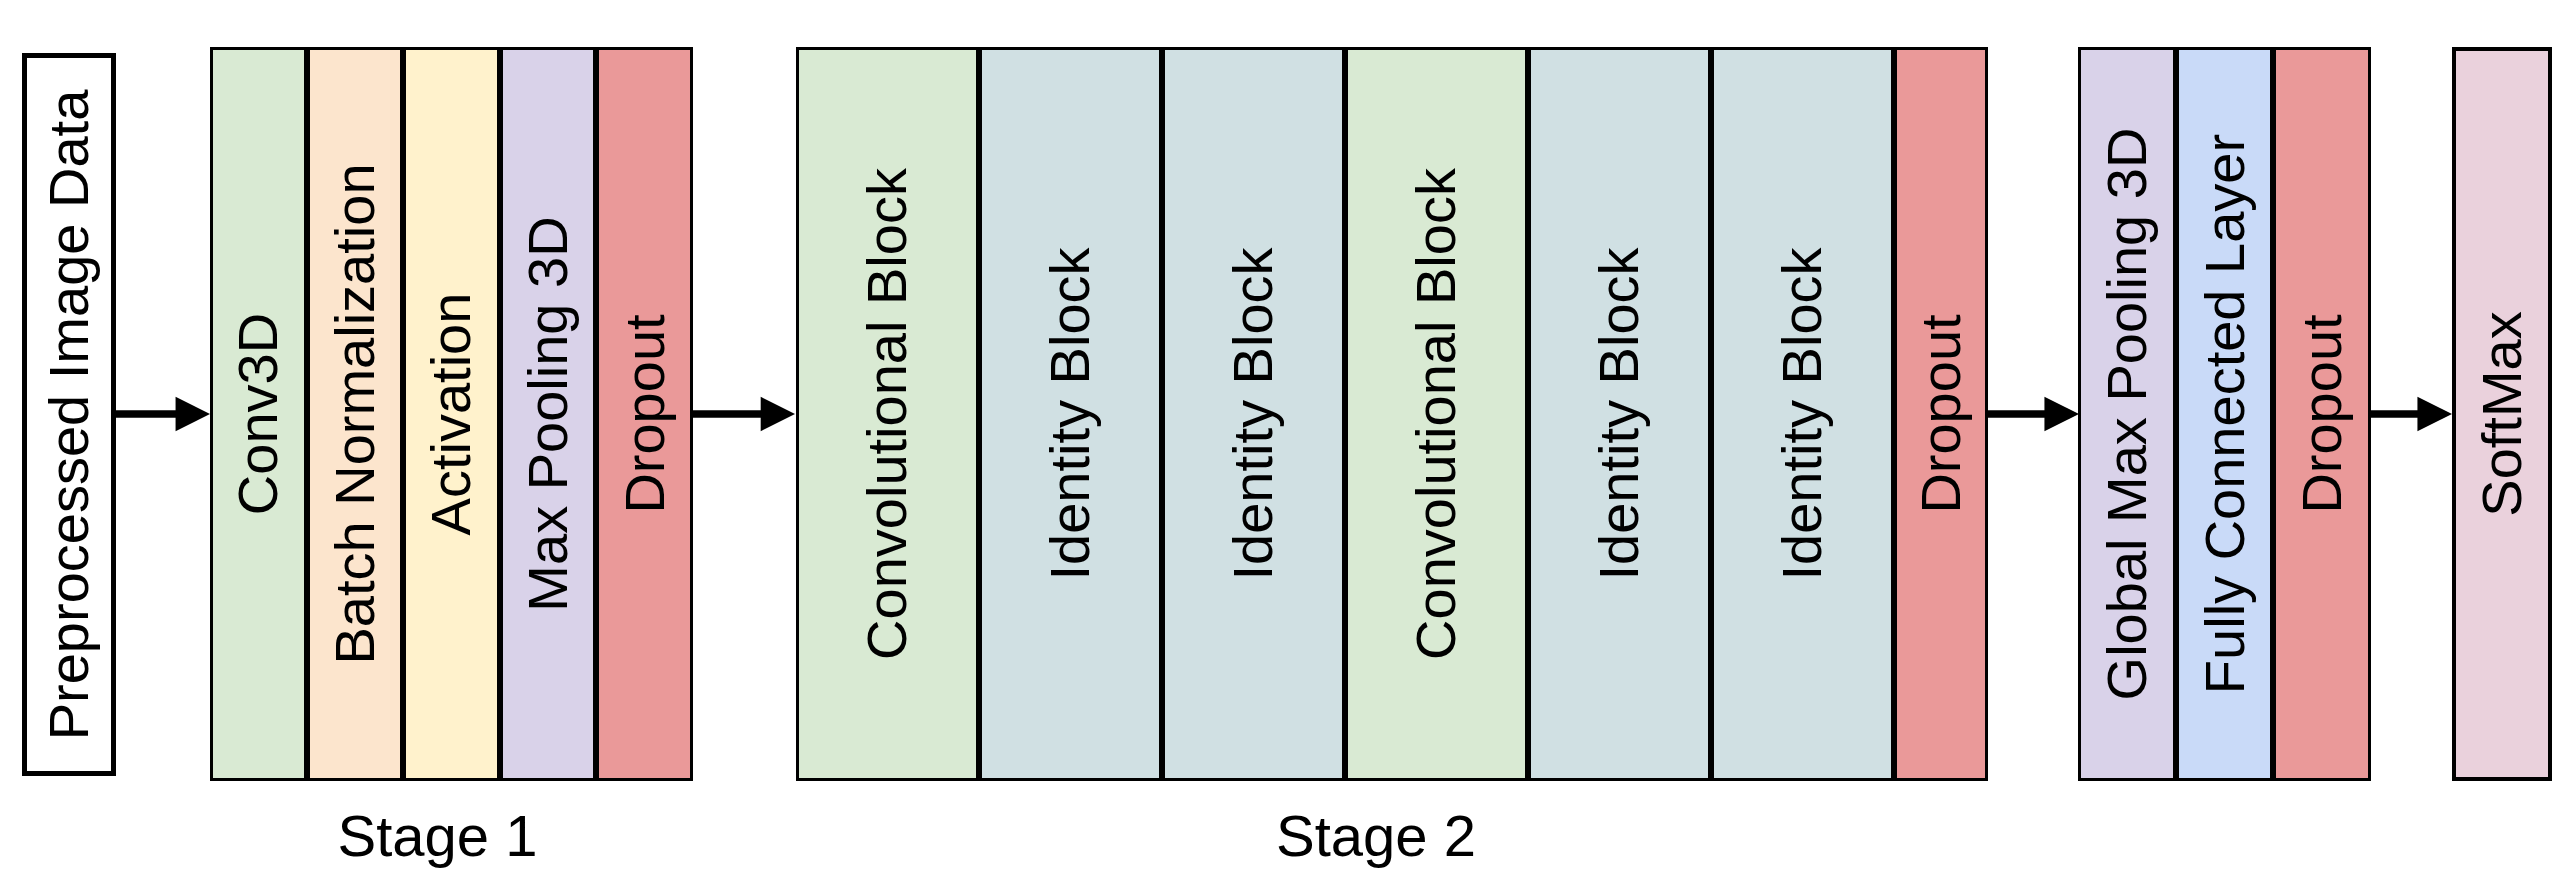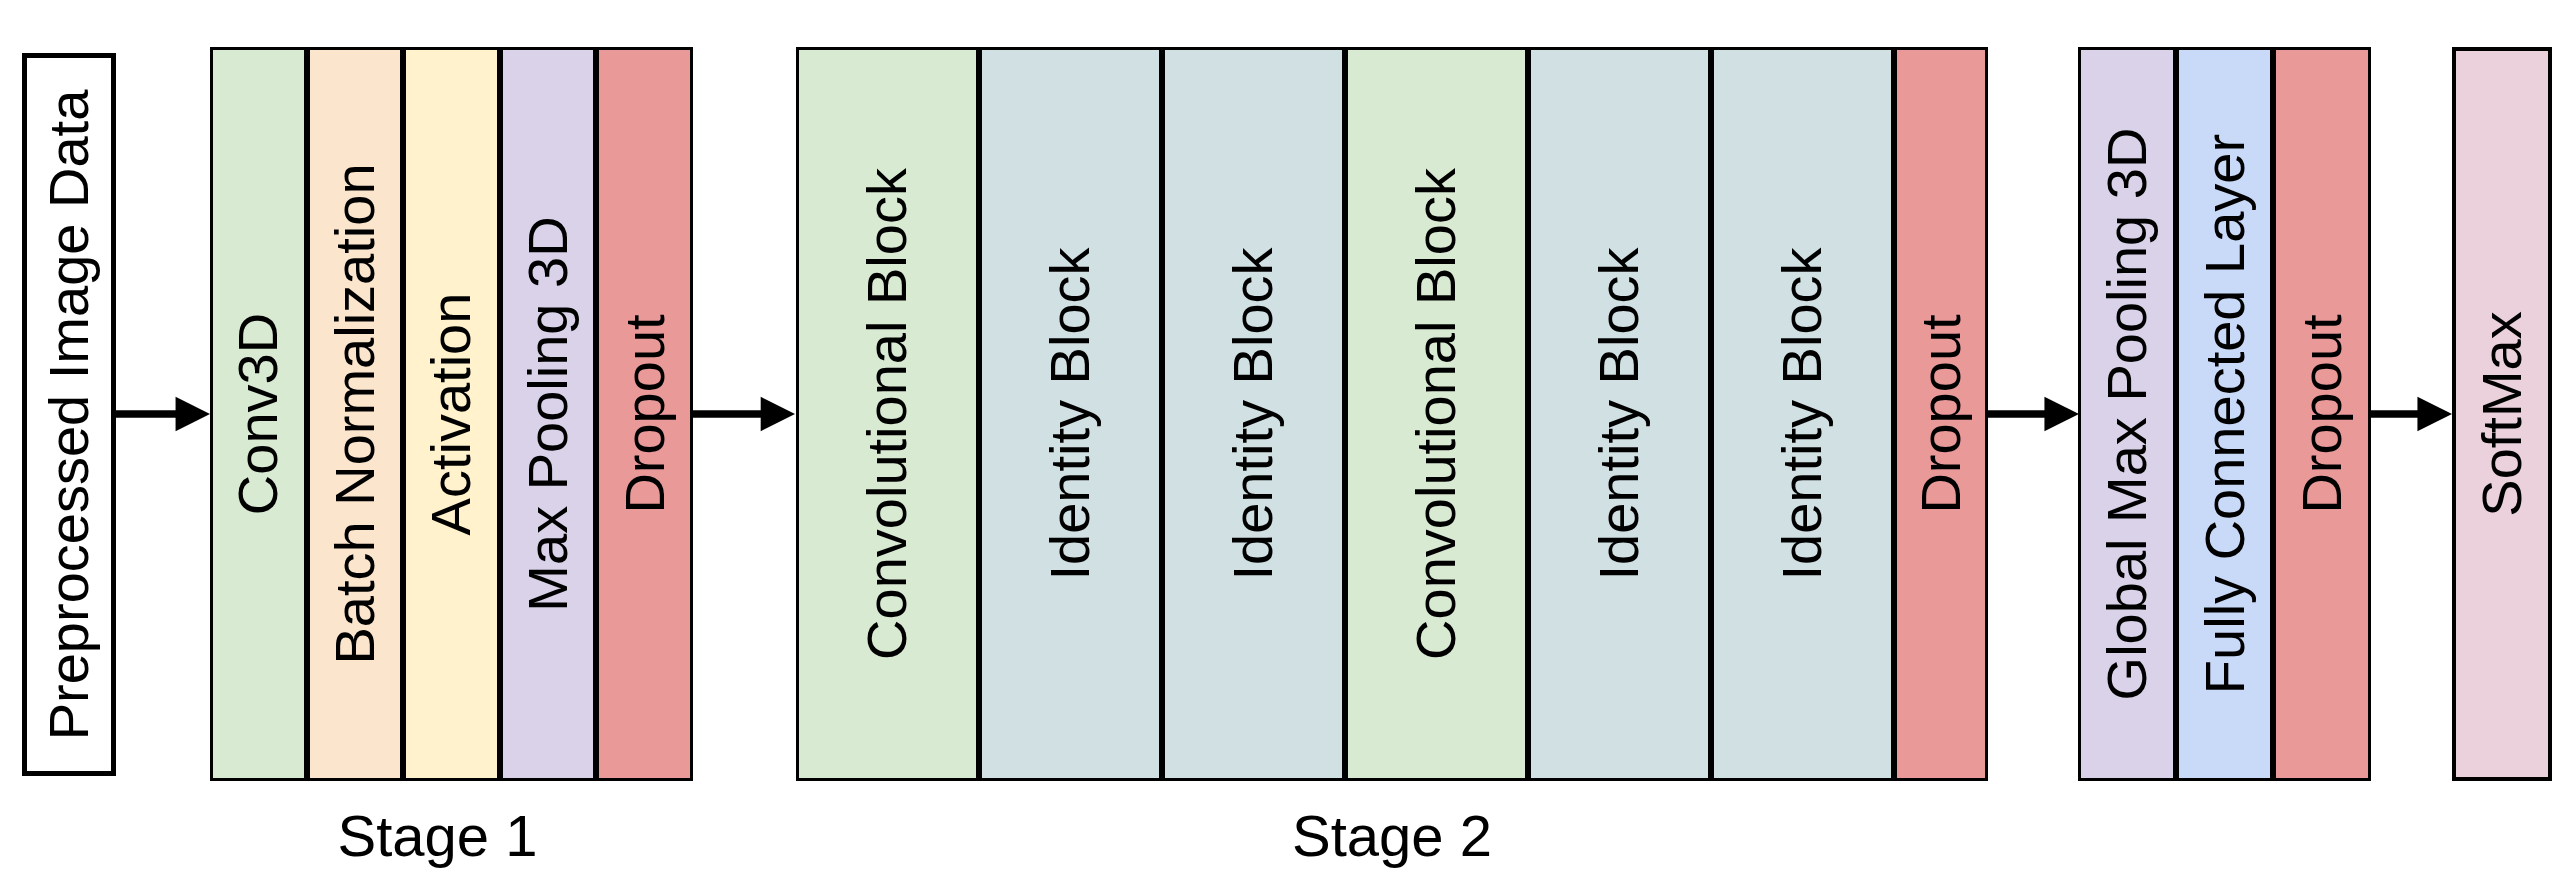--- a/index.html
+++ b/index.html
@@ -28,21 +28,21 @@
   .output-box {
     position:absolute; left:2452px; top:47px; width:100px; height:734px;
     border:4.5px solid #000; box-sizing:border-box;
   }
 
   .stage-caption {
     position:absolute; top:799px; height:73px;
     font-size:58px; line-height:73px; text-align:center; color:#000;
   }
   #stage1-caption { left:196px;  width:483px; }
-  #stage2-caption { left:796px;  width:1192px; }
+  #stage2-caption { left:780px;  width:1192px; }
   #stage3-caption { left:2078px; width:293px; }
 
   .arrow { position:absolute; top:394px; height:40px; }
   #arrow-1 { left:114px;  width:96px; }
   #arrow-2 { left:693px;  width:102px; }
   #arrow-3 { left:1988px; width:91px; }
   #arrow-4 { left:2371px; width:81px;  }
   .arrow svg { display:block; width:100%; height:100%; }
 </style>
 </head>

